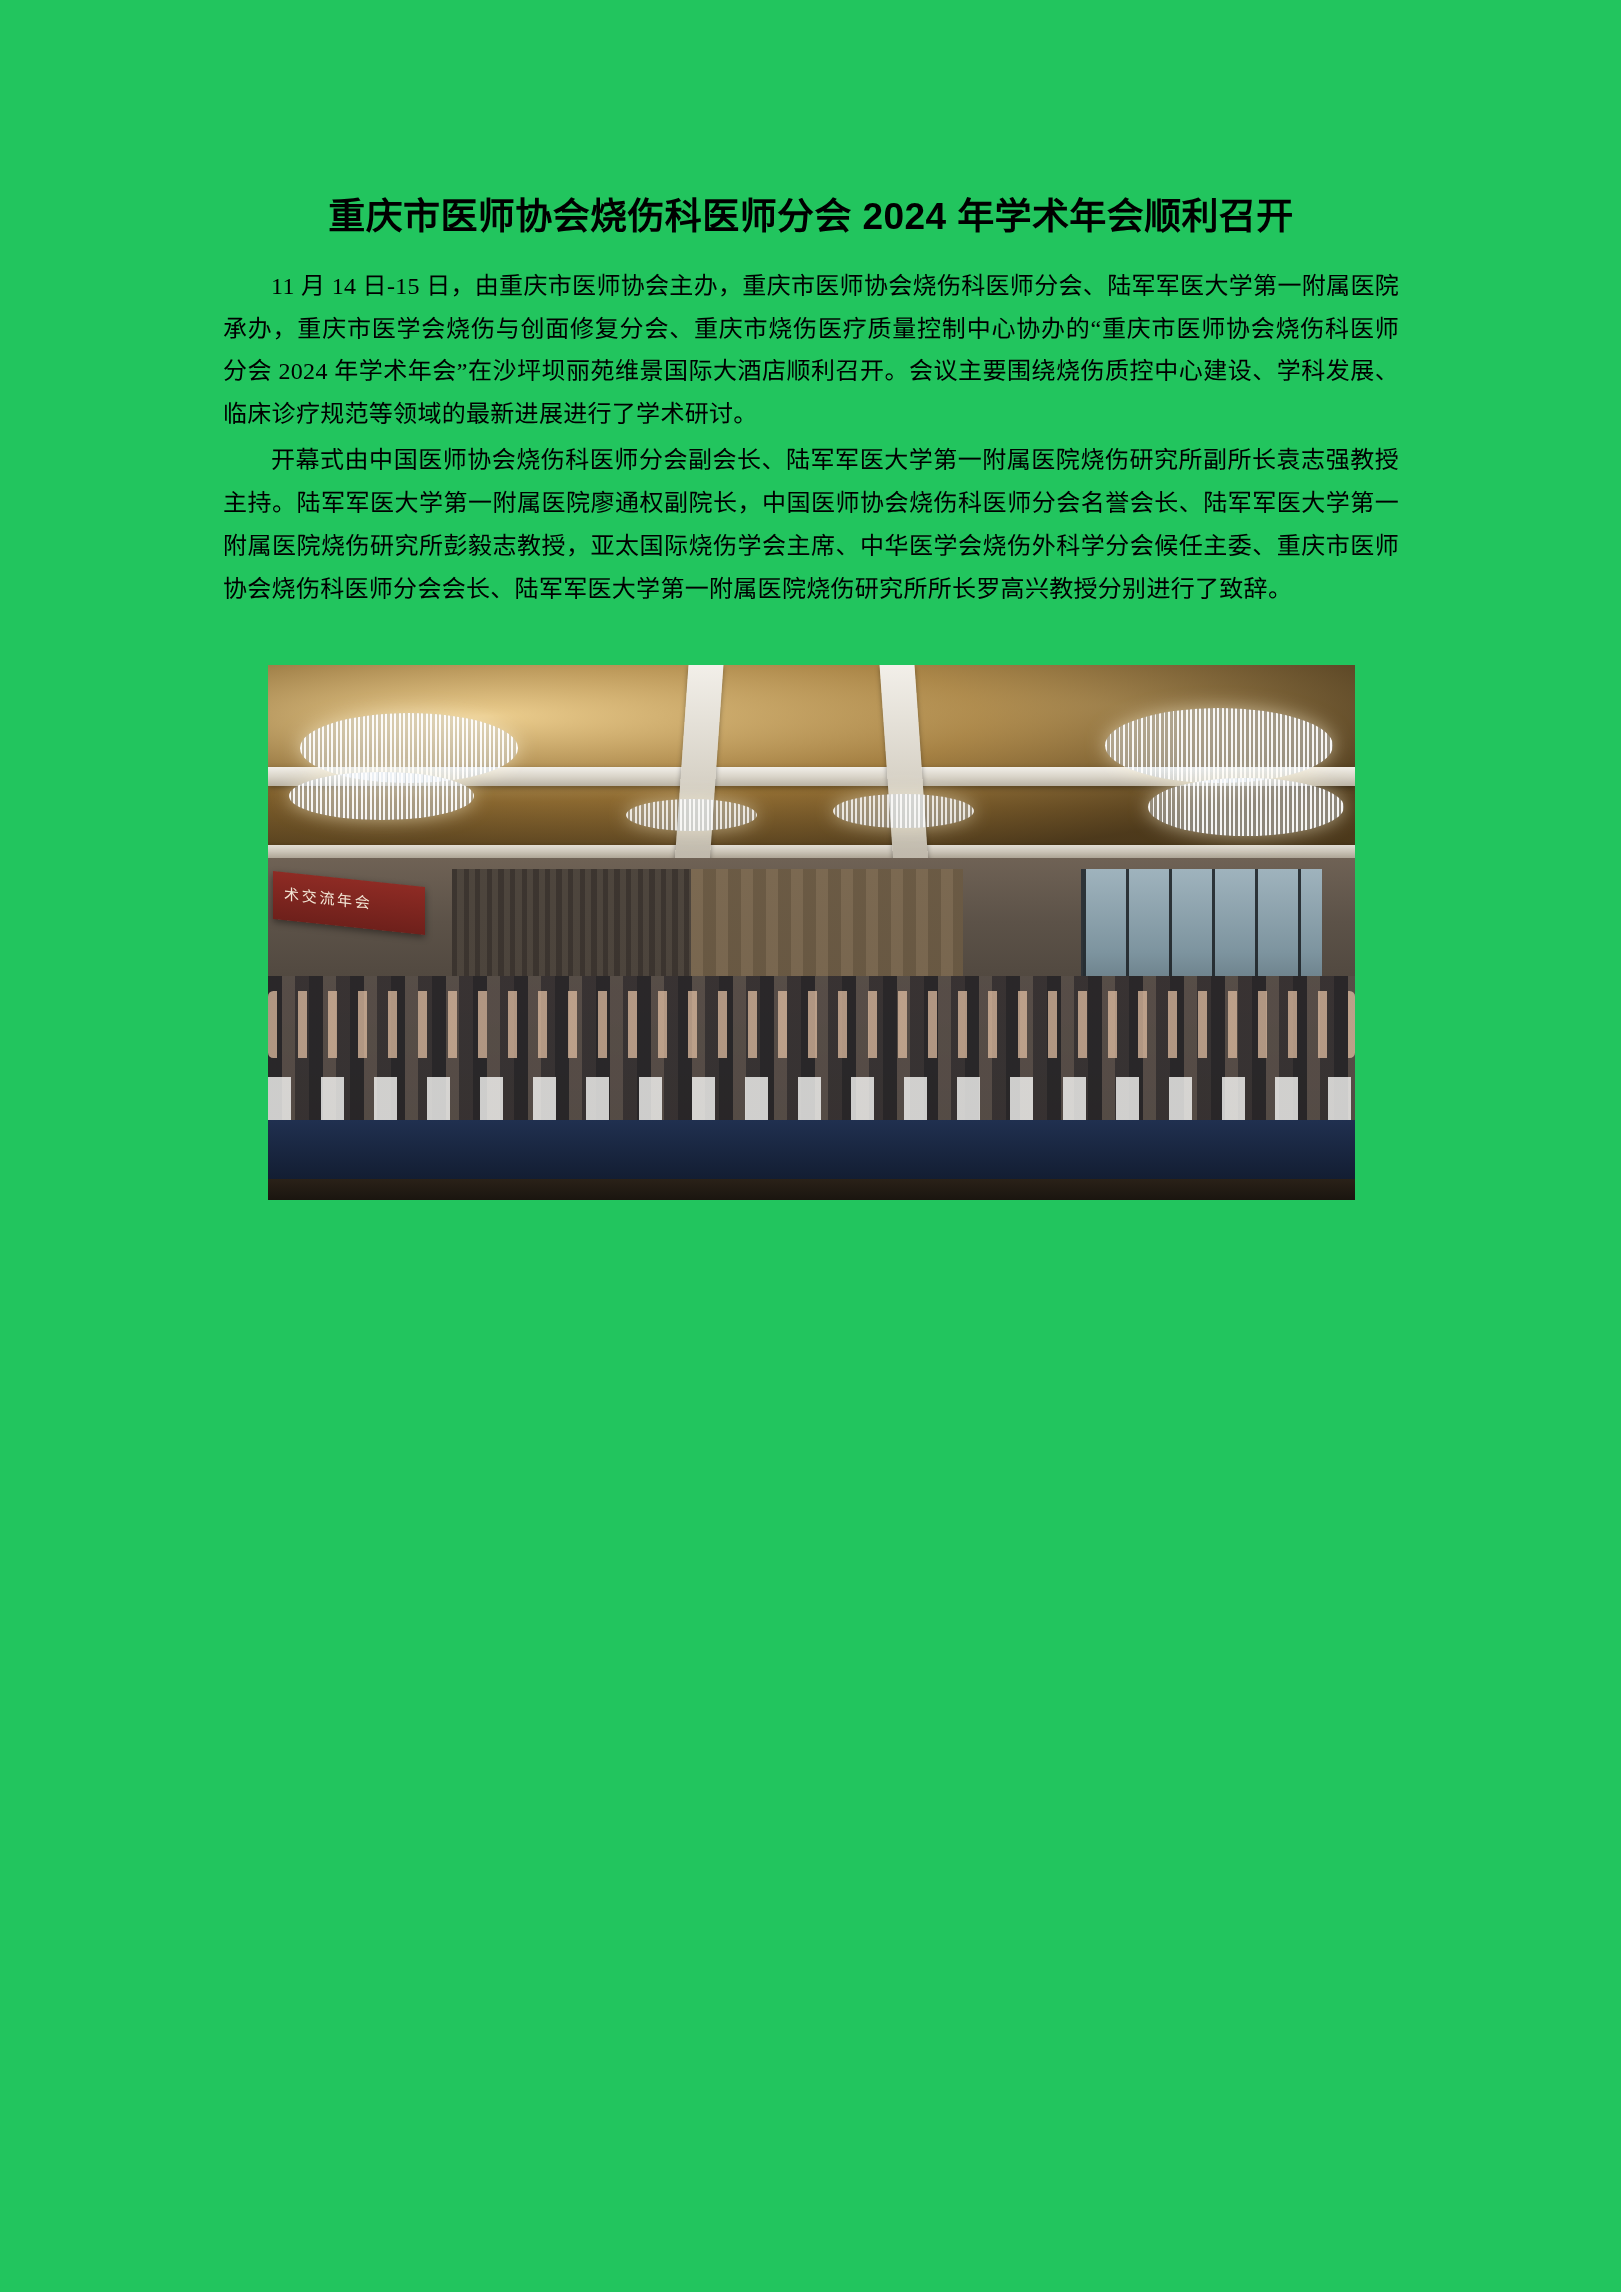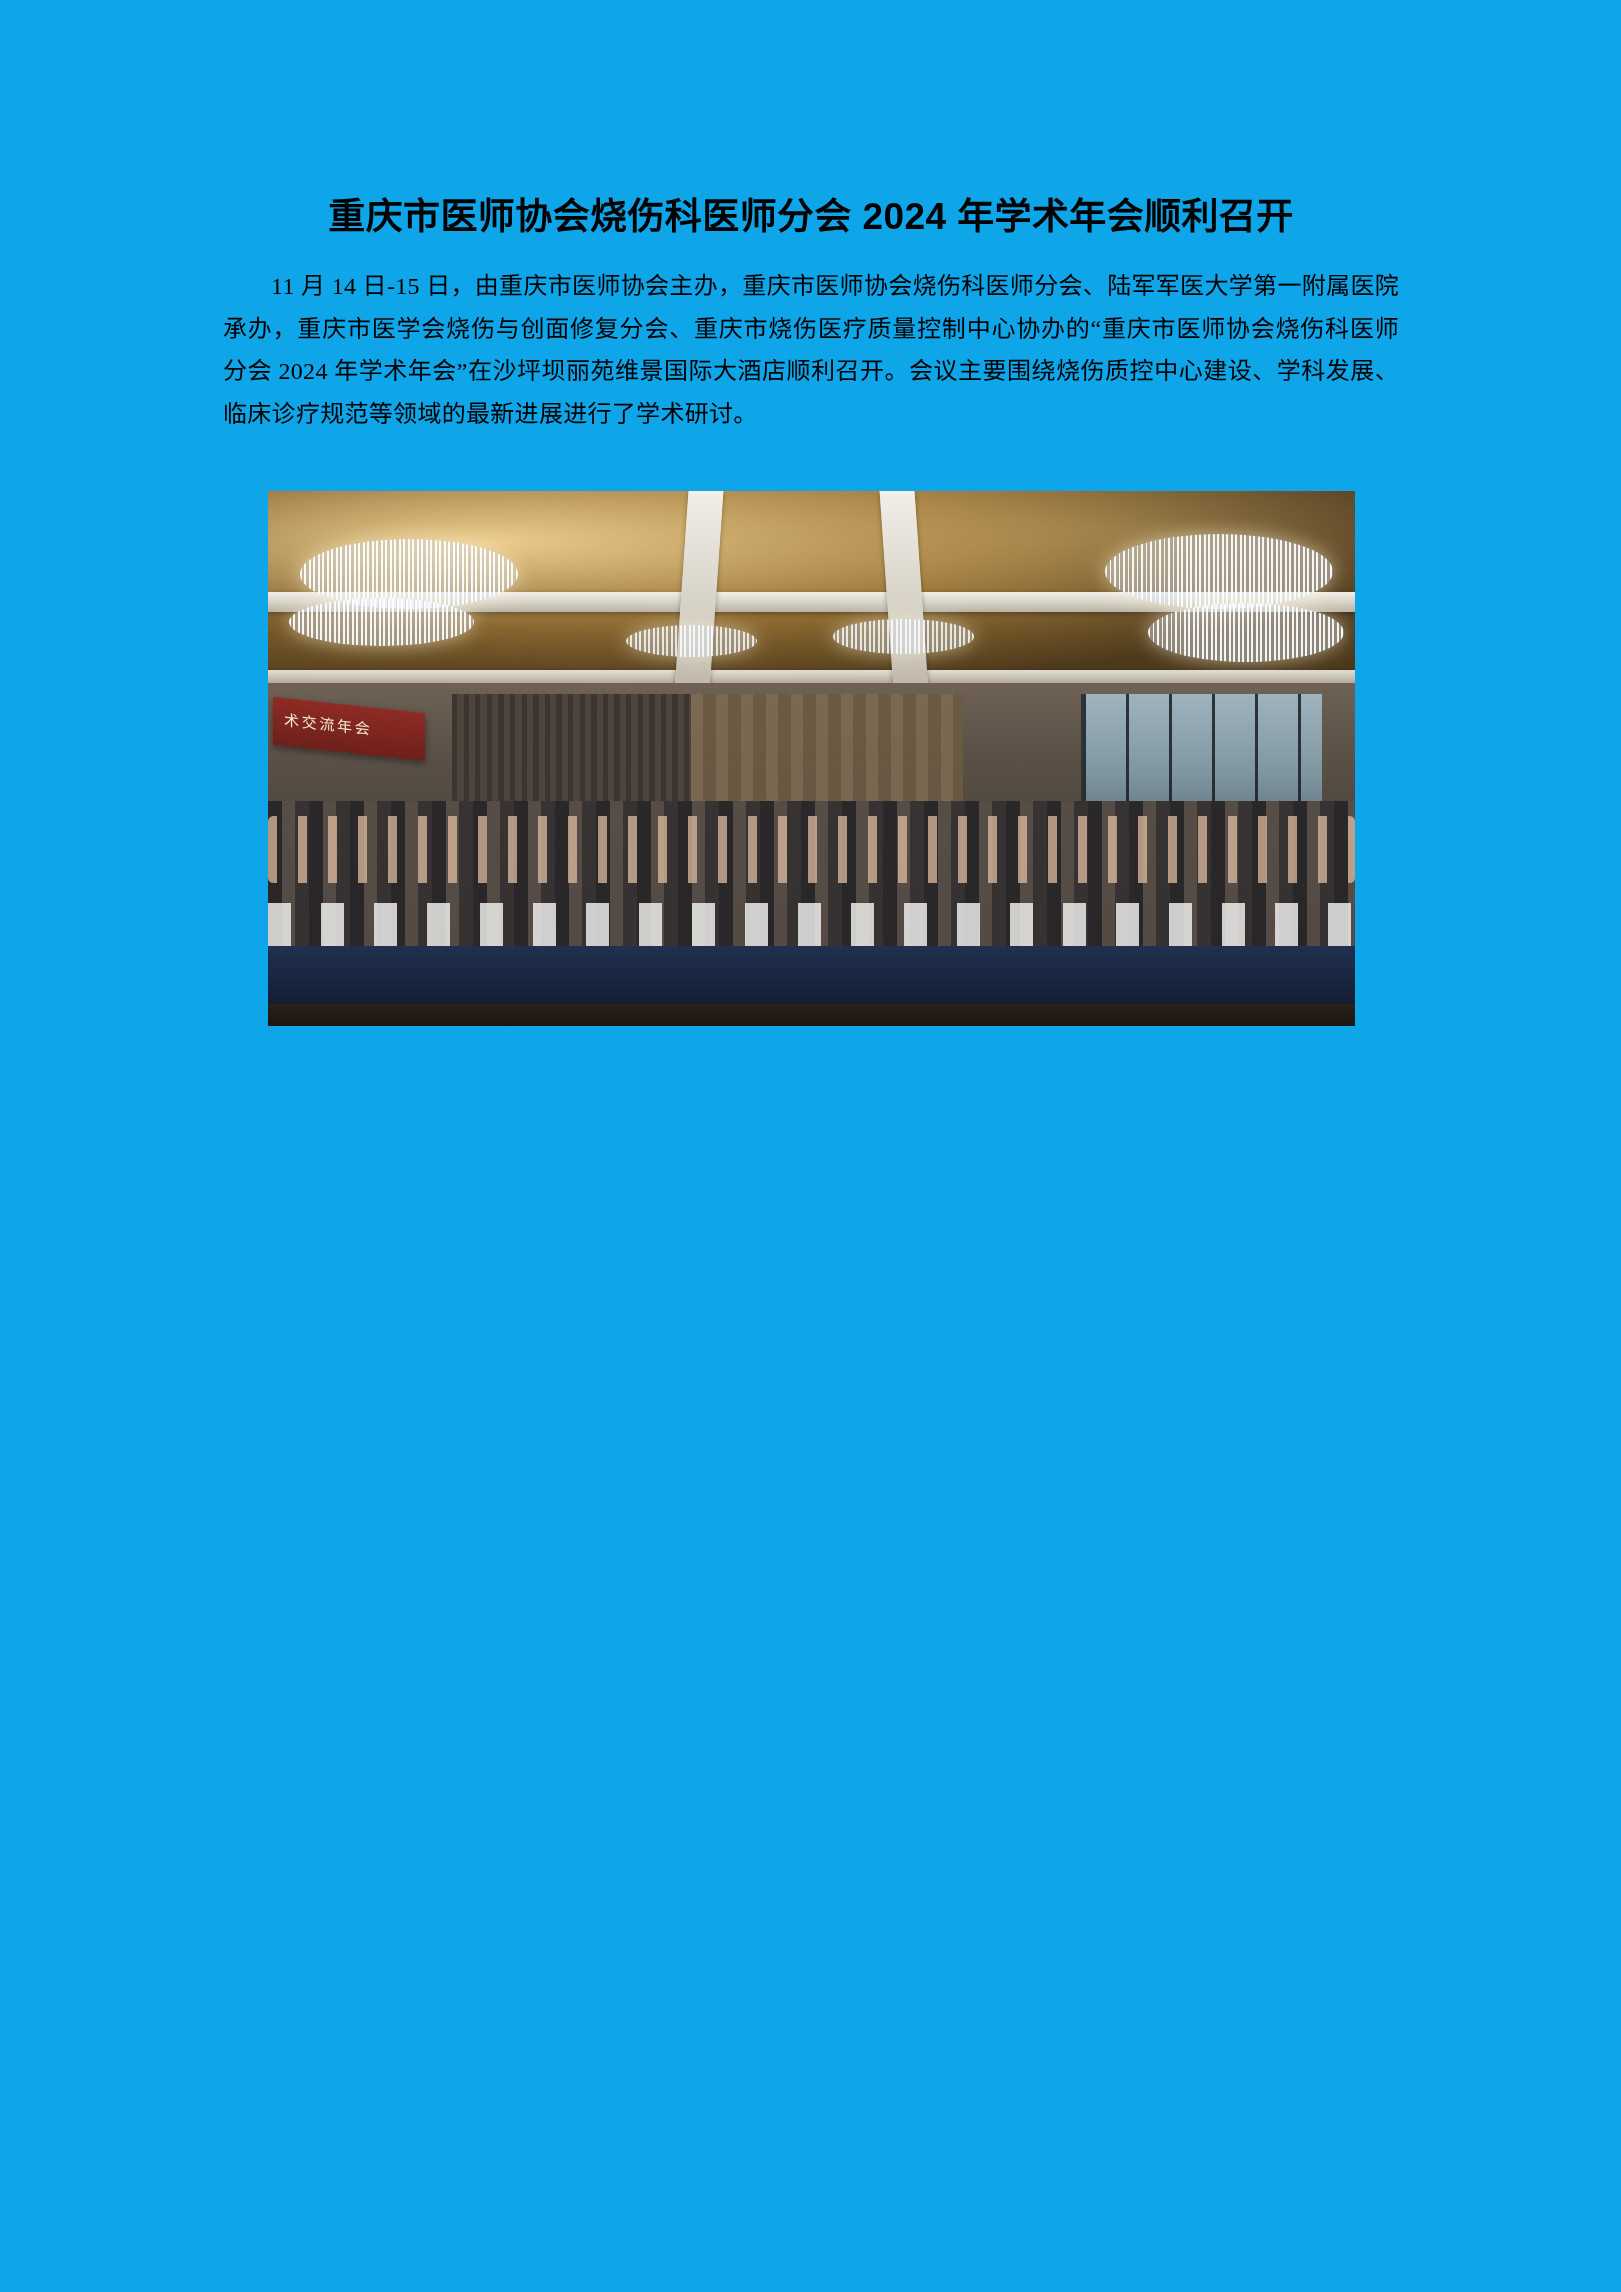--- a/index.html
+++ b/index.html
@@ -11,21 +11,21 @@
     width: 1622px;
     height: 2293px;
     font-family: "Liberation Serif", "DejaVu Serif", serif;
     color: #000000;
     overflow: hidden;
   }
   .page {
     position: relative;
     width: 1622px;
     height: 2293px;
-    background: #0ea5e9;
+    background: #22c55e;
     box-sizing: border-box;
     padding: 192px 223px 0 223px;
   }
   .doc-title {
     font-family: "Liberation Sans", "DejaVu Sans", sans-serif;
     font-weight: bold;
     font-size: 37px;
     line-height: 1.35;
     text-align: center;
     letter-spacing: 0.4px;
@@ -151,20 +151,21 @@
 </style>
 </head>
 <body>
 
 <div class="page">
 
   <h1 class="doc-title">重庆市医师协会烧伤科医师分会 2024 年学术年会顺利召开</h1>
 
   <p class="para">11 月 14 日-15 日，由重庆市医师协会主办，重庆市医师协会烧伤科医师分会、陆军军医大学第一附属医院承办，重庆市医学会烧伤与创面修复分会、重庆市烧伤医疗质量控制中心协办的“重庆市医师协会烧伤科医师分会 2024 年学术年会”在沙坪坝丽苑维景国际大酒店顺利召开。会议主要围绕烧伤质控中心建设、学科发展、临床诊疗规范等领域的最新进展进行了学术研讨。</p>
 
+  <p class="para">开幕式由中国医师协会烧伤科医师分会副会长、陆军军医大学第一附属医院烧伤研究所副所长袁志强教授主持。陆军军医大学第一附属医院廖通权副院长，中国医师协会烧伤科医师分会名誉会长、陆军军医大学第一附属医院烧伤研究所彭毅志教授，亚太国际烧伤学会主席、中华医学会烧伤外科学分会候任主委、重庆市医师协会烧伤科医师分会会长、陆军军医大学第一附属医院烧伤研究所所长罗高兴教授分别进行了致辞。</p>
 
   <div class="figure-wrap">
     <div class="photo">
       <div class="ph-ceiling"></div>
       <div class="ph-beam beam-h1"></div>
       <div class="ph-beam beam-h2"></div>
       <div class="ph-beam beam-v1"></div>
       <div class="ph-beam beam-v2"></div>
       <div class="chandelier ch1"></div>
       <div class="chandelier ch2"></div>

